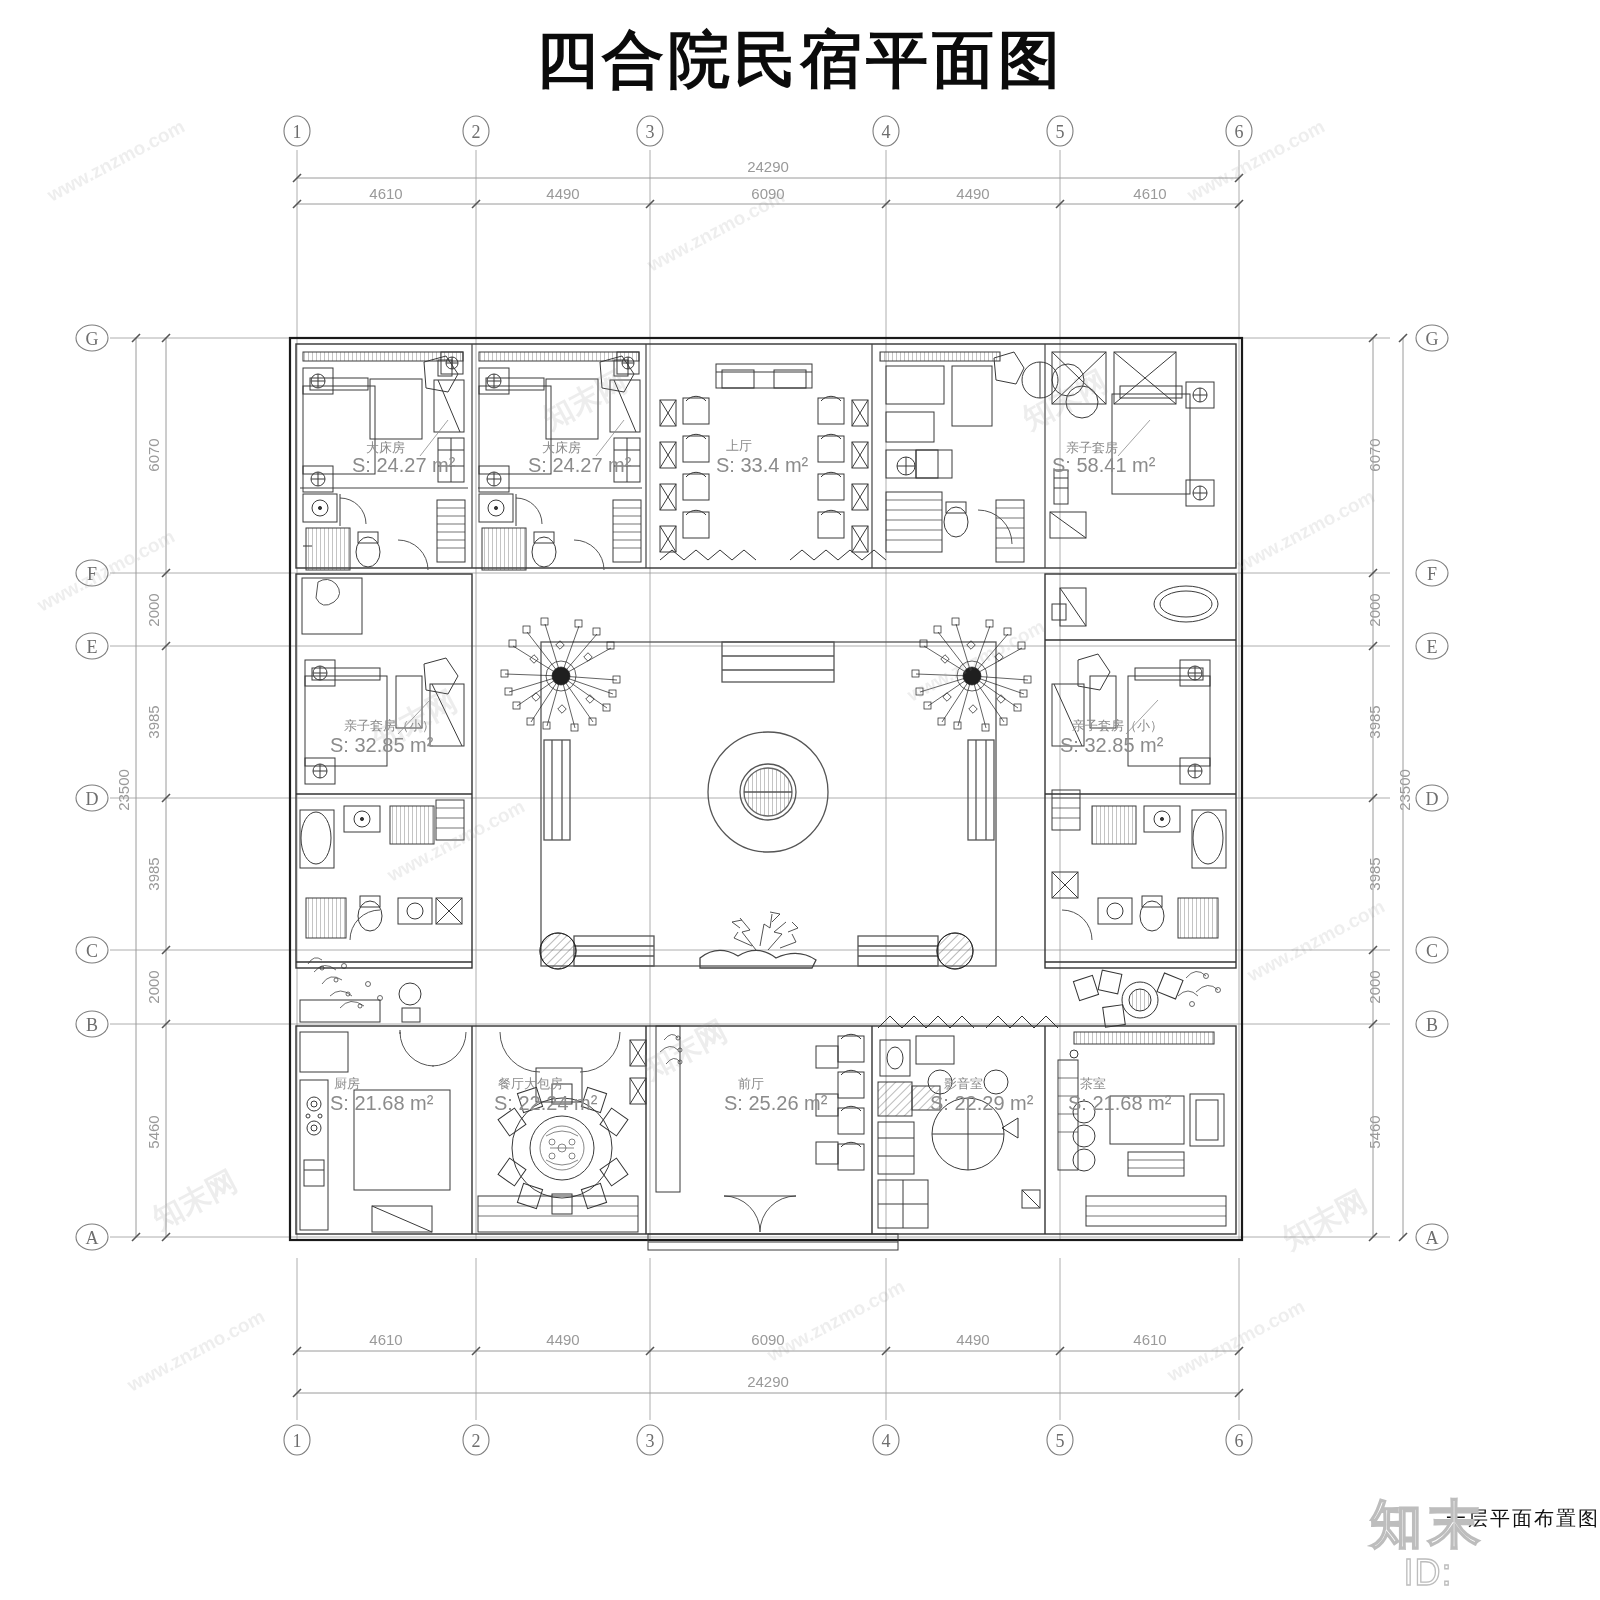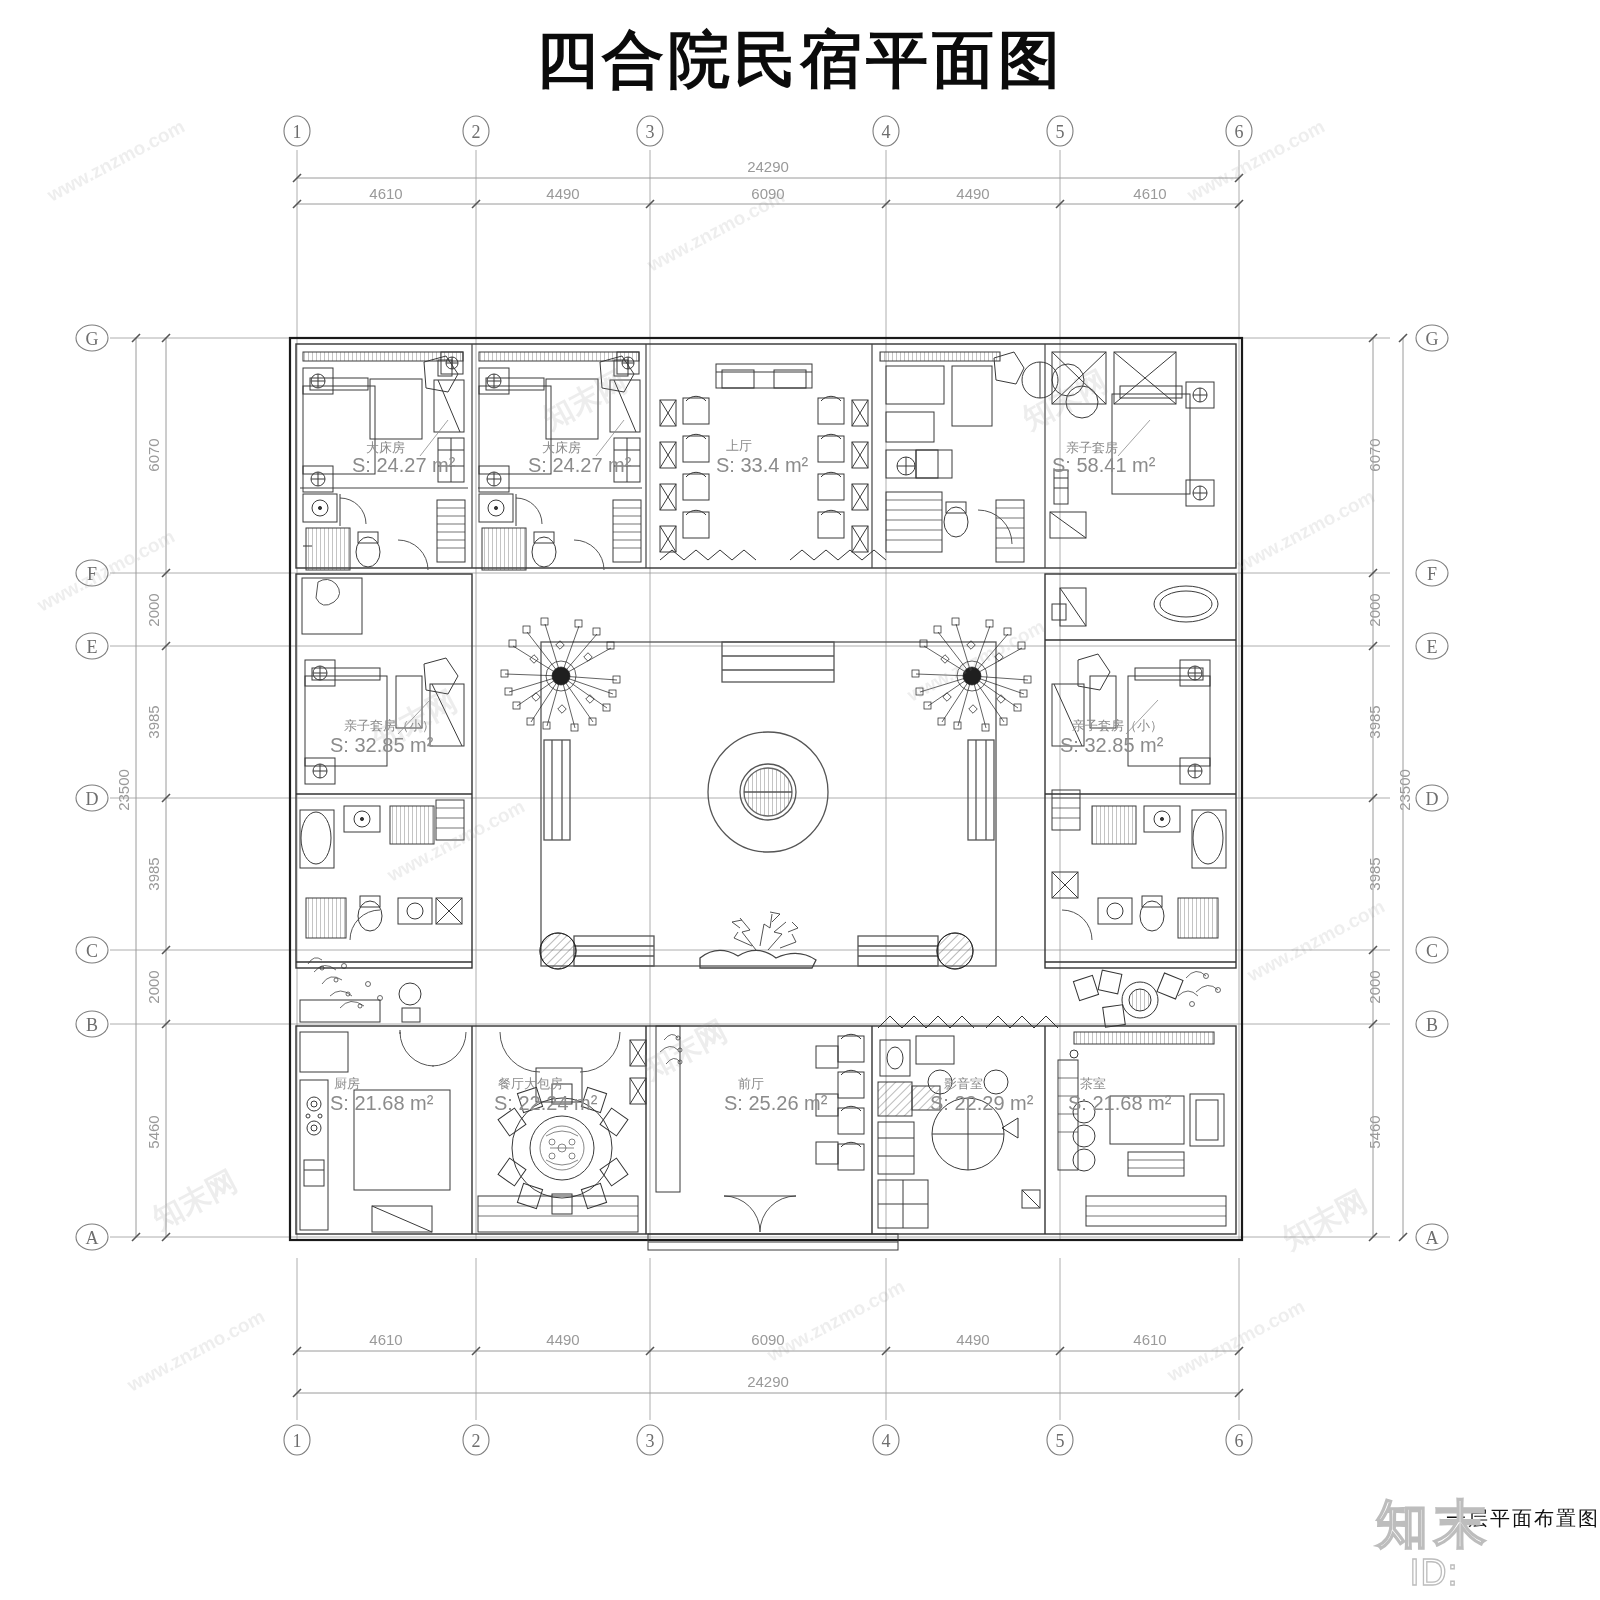--- a/index.html
+++ b/index.html
@@ -12,21 +12,20 @@
     height: 1600px;
     position: relative;
     font-family: "Liberation Serif", "DejaVu Serif", serif;
     overflow: hidden;
   }
   #sheet {
     position: absolute;
     left: 0; top: 0;
     width: 1576px;
     height: 1600px;
-    padding-left: 6px;
   }
   .title {
     position: absolute;
     left: 0; top: 18px;
     width: 1600px;
     text-align: center;
     font-size: 62px;
     font-weight: bold;
     letter-spacing: 4px;
     color: #0b0b0b;

